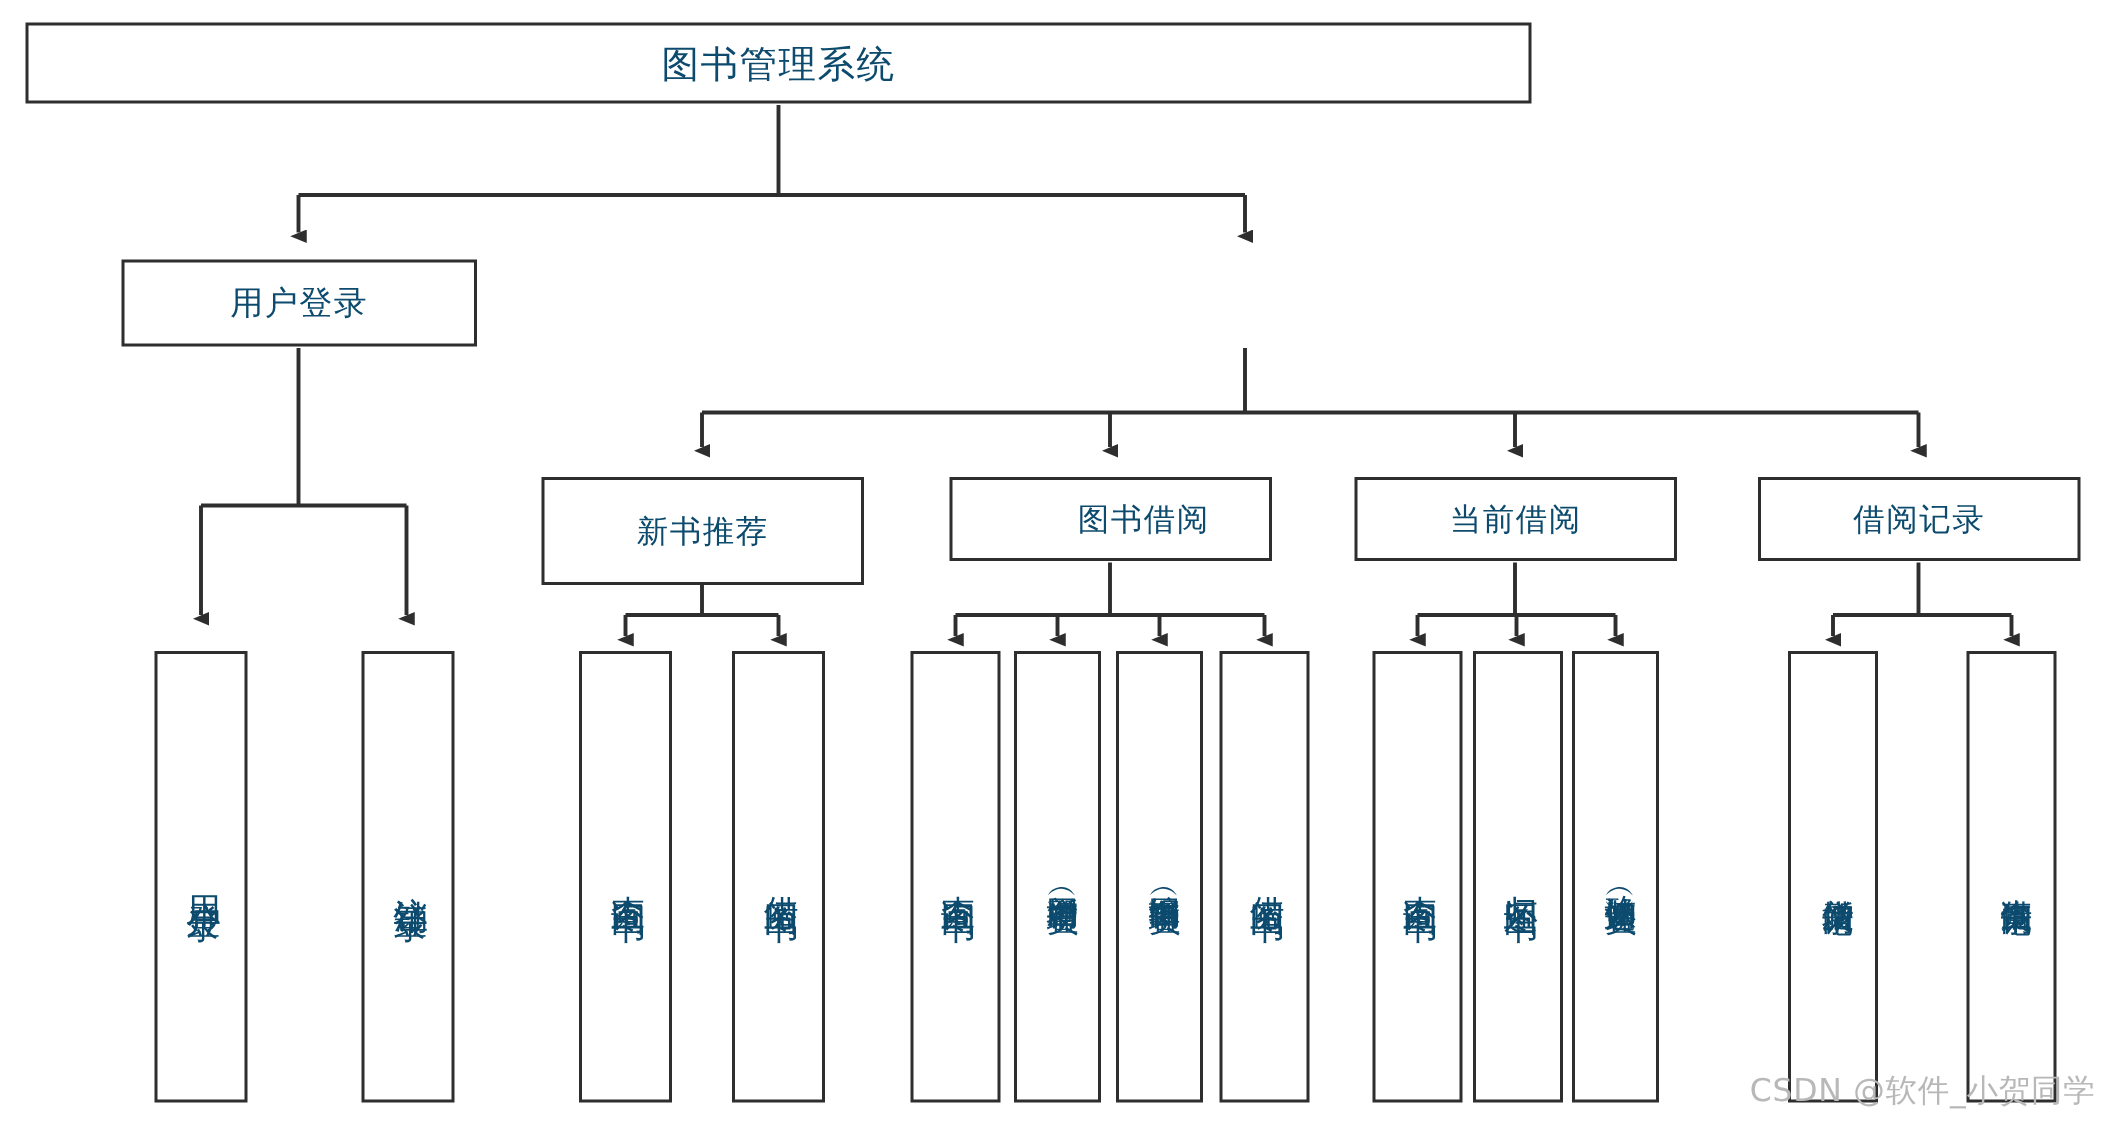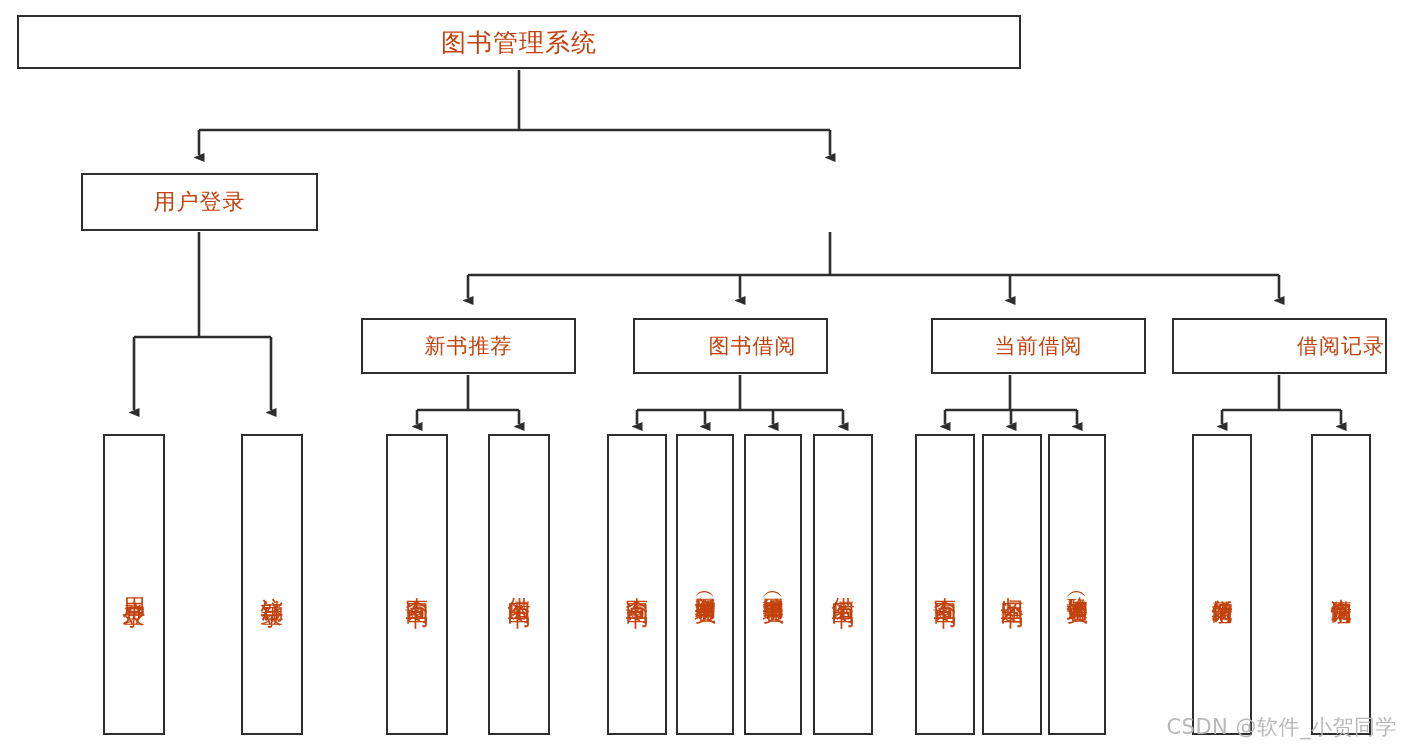--- a/index.html
+++ b/index.html
@@ -28,21 +28,22 @@
     height: 747px;
   }
   .node {
     position: absolute;
     box-sizing: border-box;
     border: 2px solid #2e2e2e;
     background: #ffffff;
     display: flex;
     align-items: center;
     justify-content: center;
-    color: #c2410c;
+    color: #0c4a6e;
+    font-family: Liberation Mono, monospace;
   }
   .node.level0 {
     font-size: 25px;
     letter-spacing: 1px;
   }
   .node.level1 {
     font-size: 22px;
     letter-spacing: 1px;
   }
   .node.level2 {
@@ -132,30 +133,30 @@
   </svg>
 
   <div class="node level0" style="left:17px; top:15px; width:1004px; height:54px;">
     <span>图书管理系统</span>
   </div>
 
   <div class="node level1" style="left:81px; top:173px; width:237px; height:58px;">
     <span>用户登录</span>
   </div>
 
-  <div class="node level2" style="left:361px; top:318px; width:215px; height:56px;">
+  <div class="node level2" style="left:361px; top:318px; width:215px; height:72px;">
     <span>新书推荐</span>
   </div>
-  <div class="node level2" style="left:633px; top:318px; width:195px; height:56px;padding-left:44px;">
+  <div class="node level2" style="left:633px; top:318px; width:215px; height:56px;padding-left:44px;">
     <span>图书借阅</span>
   </div>
-  <div class="node level2" style="left:903px; top:318px; width:215px; height:56px;margin-left:28px;">
+  <div class="node level2" style="left:903px; top:318px; width:215px; height:56px;">
     <span>当前借阅</span>
   </div>
-  <div class="node level2" style="left:1172px; top:318px; width:215px; height:56px;justify-content:flex-end;">
+  <div class="node level2" style="left:1172px; top:318px; width:215px; height:56px;">
     <span>借阅记录</span>
   </div>
 
   <div class="node leaf" style="left:103px; top:434px; width:62px; height:301px;">
     <span class="vtext">用户登录</span>
   </div>
   <div class="node leaf" style="left:241px; top:434px; width:62px; height:301px;">
     <span class="vtext">注销登录</span>
   </div>
 

